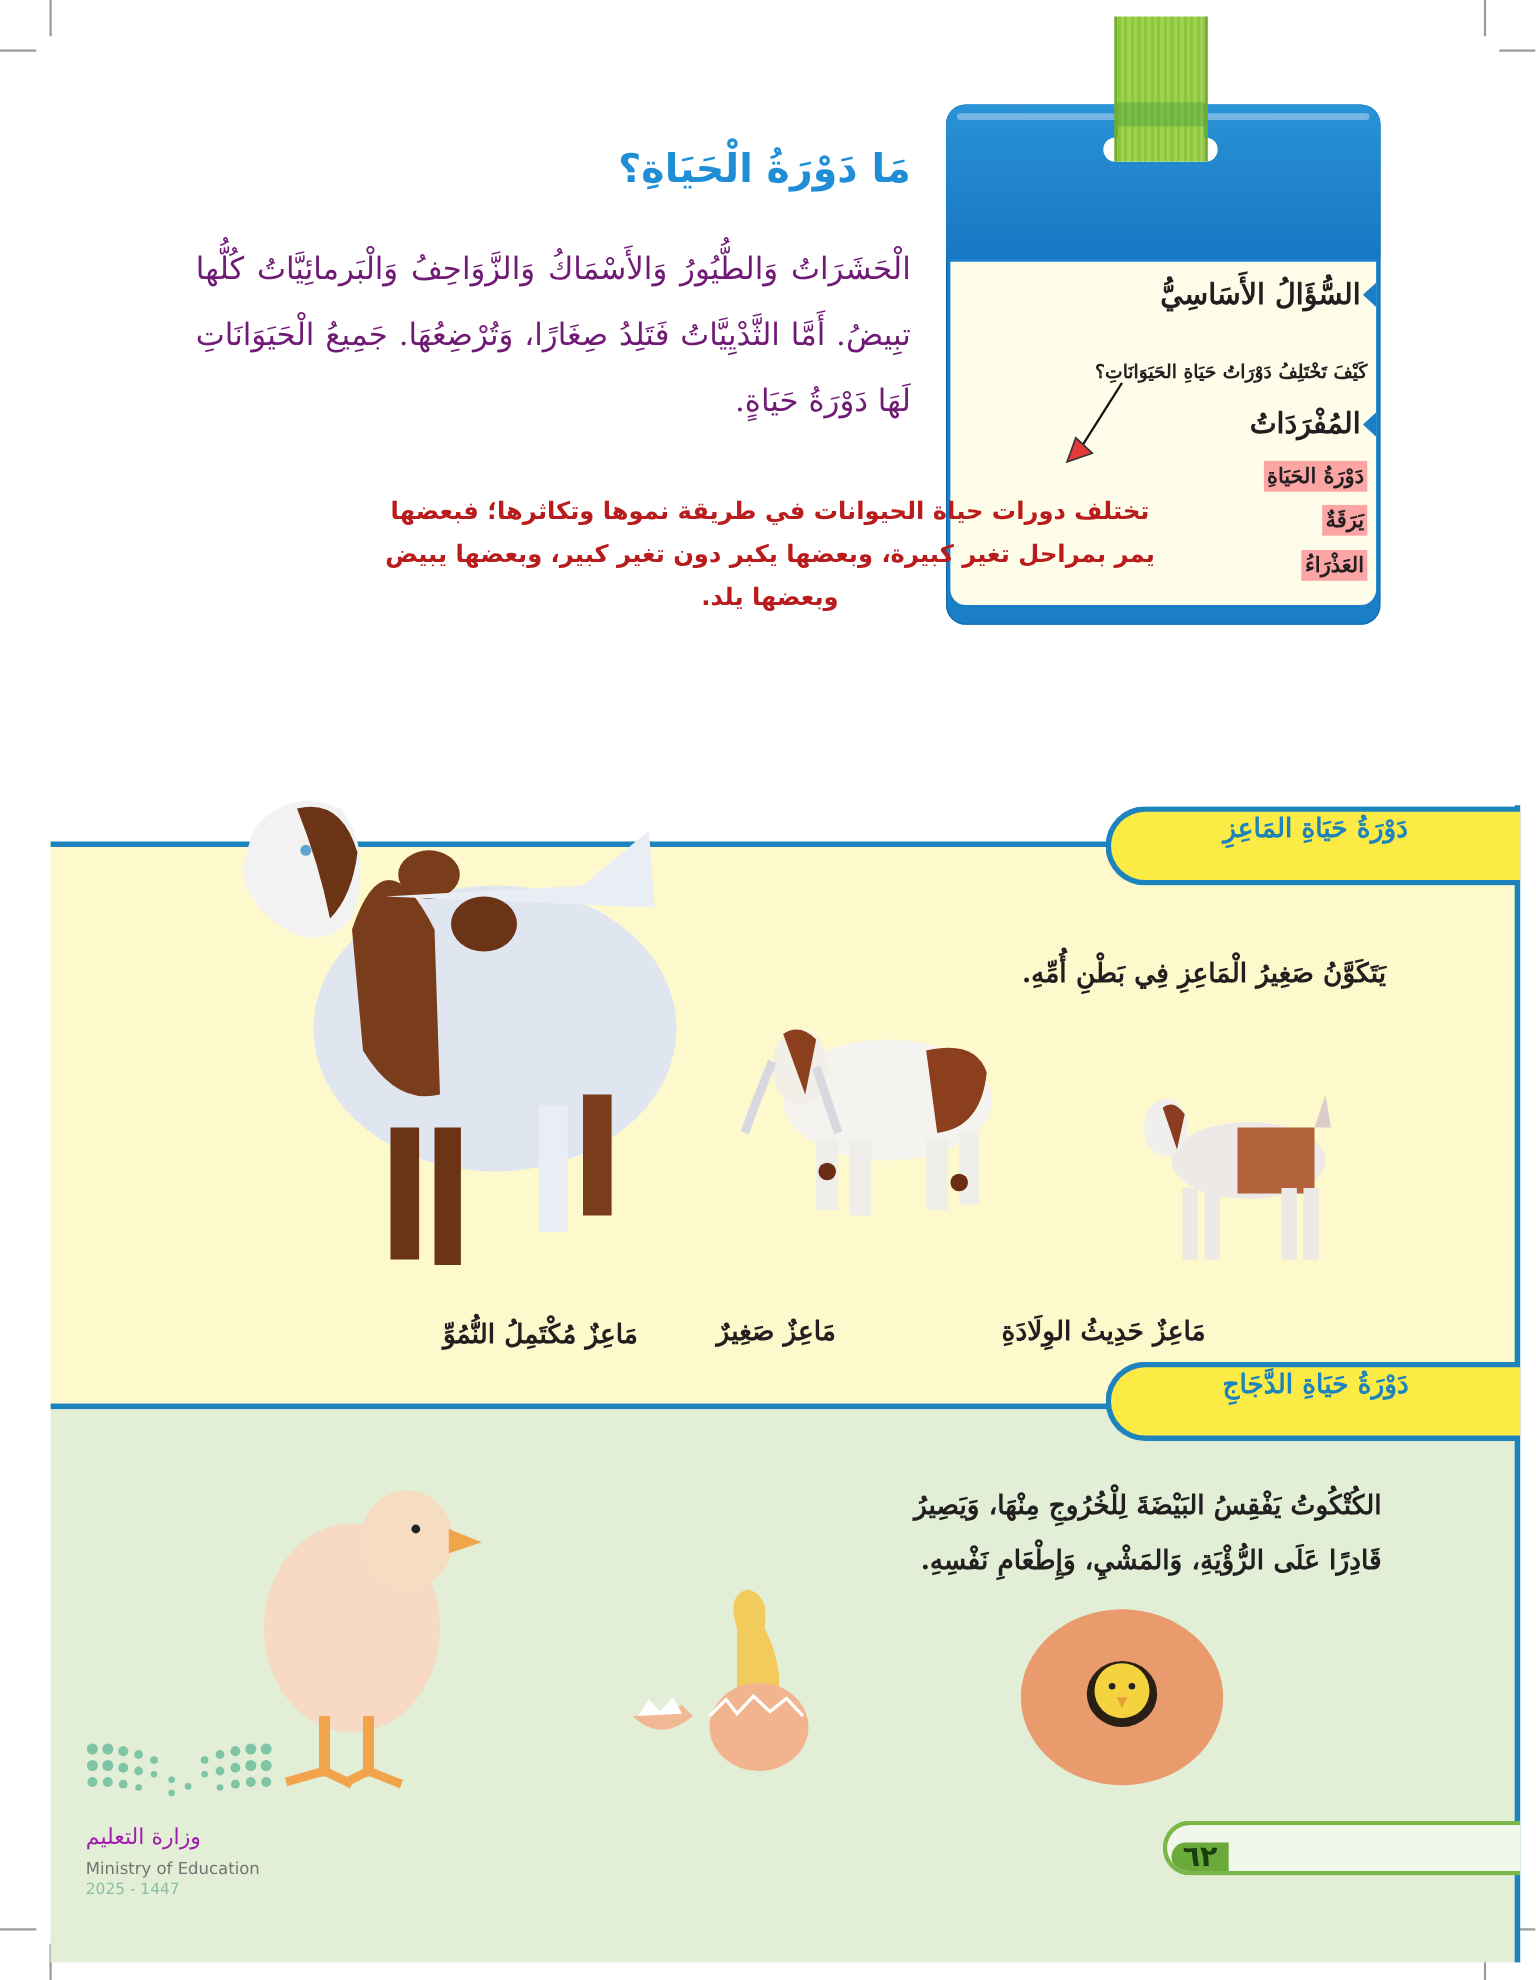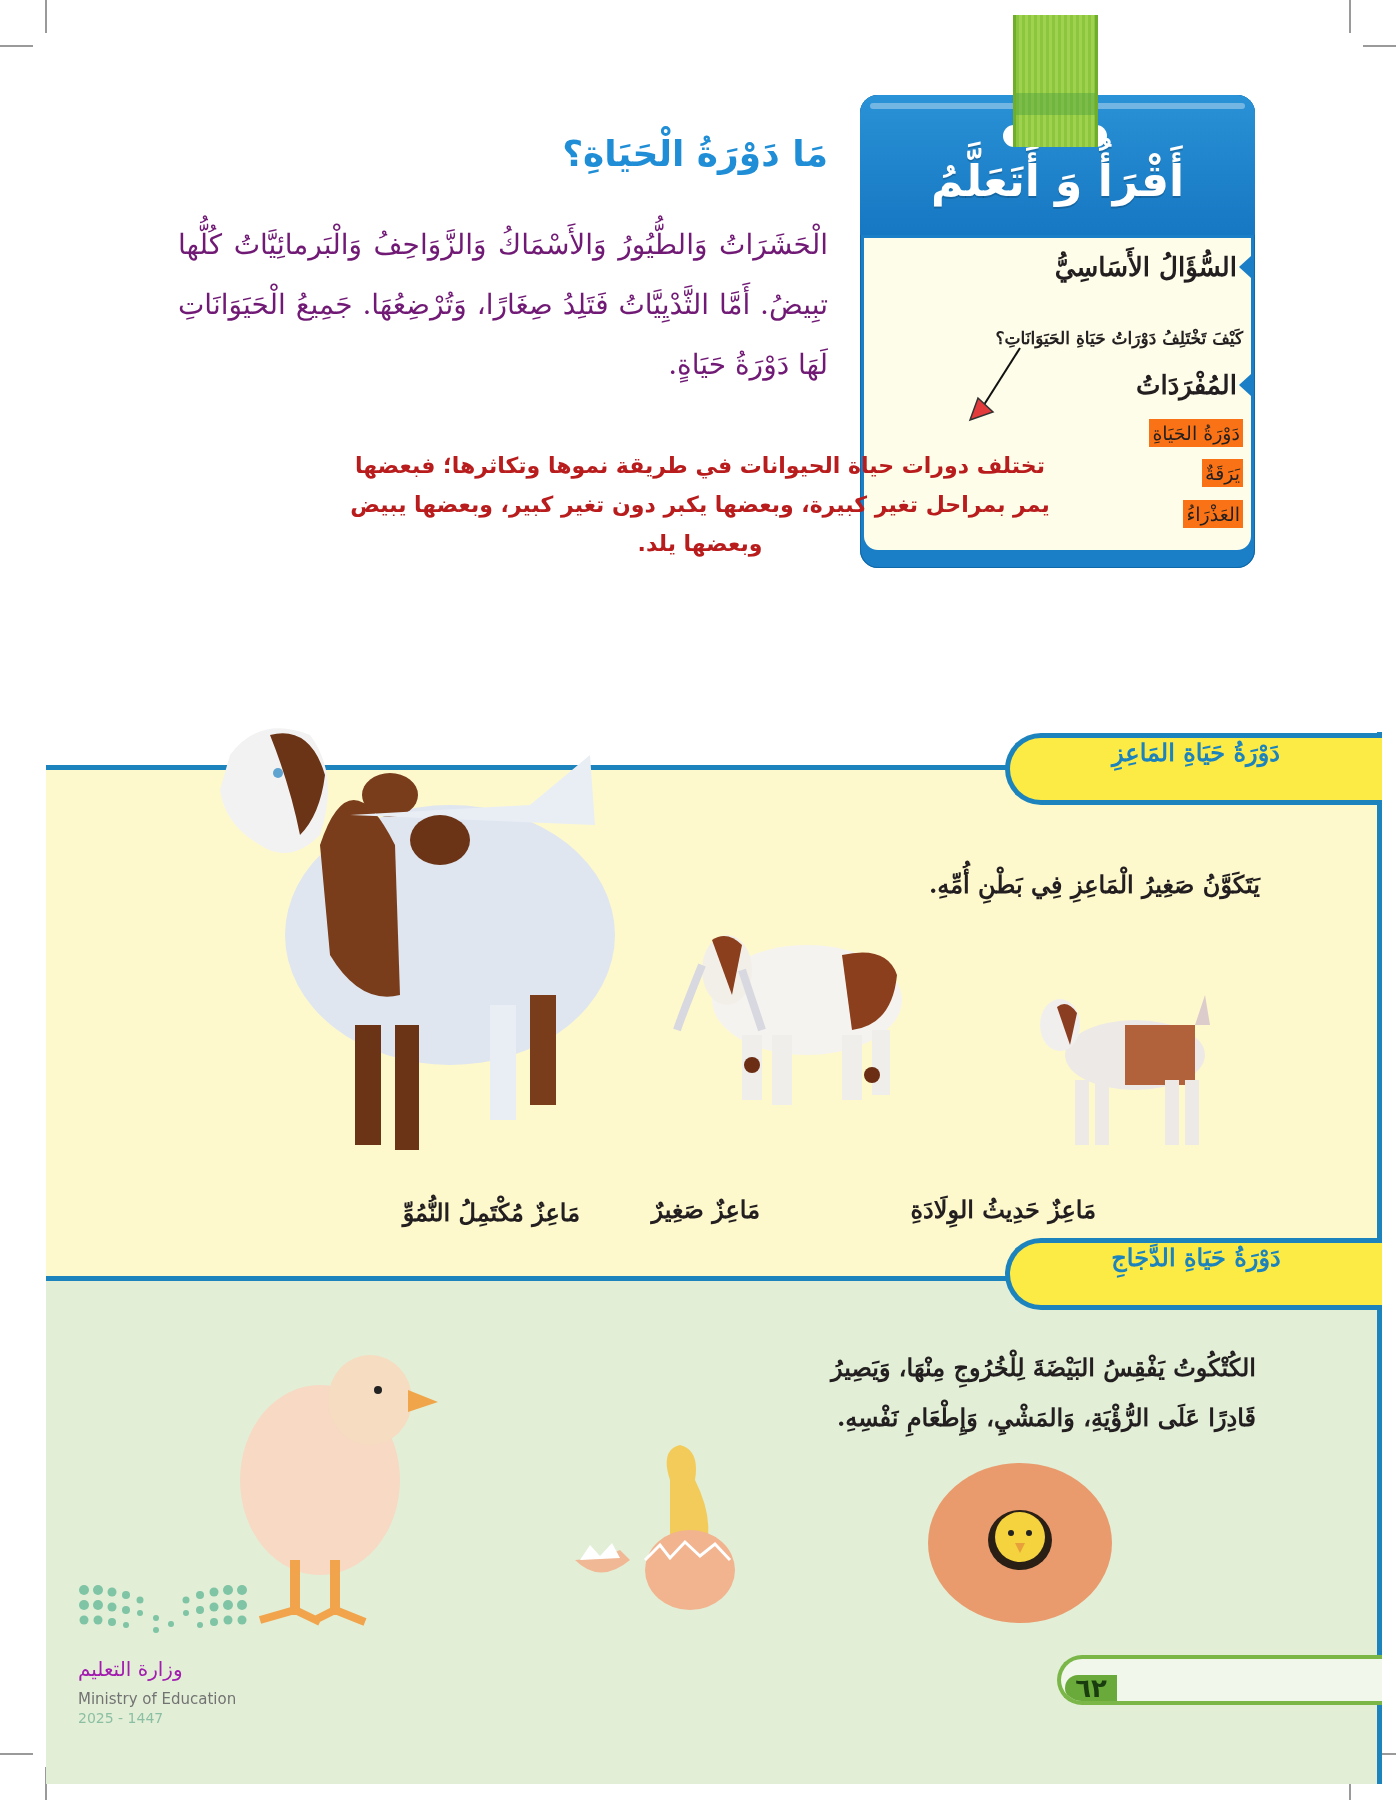--- a/index.html
+++ b/index.html
@@ -12,21 +12,21 @@
   .card { position: absolute; left: 860px; top: 95px; width: 395px; height: 473px; border-radius: 18px; background: #1a7fc7; box-shadow: inset 0 0 0 1px #0f68a8; }
   .card-head { position: absolute; left: 0; top: 0; width: 100%; height: 140px; border-radius: 18px 18px 0 0; background: linear-gradient(#2a92d6, #1677c2); }
   .card-head::before { content: ""; position: absolute; left: 10px; right: 10px; top: 8px; height: 6px; border-radius: 4px; background: rgba(255,255,255,0.35); }
   .card-slot { position: absolute; left: 143px; top: 30px; width: 104px; height: 22px; border-radius: 11px; background: #ffffff; }
   .card-title { position: absolute; left: 0; right: 0; top: 60px; text-align: center; color: #ffffff; font-family: "DejaVu Sans", sans-serif; font-weight: bold; font-size: 44px; direction: rtl; text-shadow: 0 2px 0 rgba(0,0,0,0.18); }
   .card-body { position: absolute; left: 4px; top: 143px; width: 387px; height: 312px; background: #fefde9; border-radius: 0 0 14px 14px; direction: rtl; }
   .sec-head { position: absolute; right: 0; display: flex; align-items: center; }
   .sec-marker { width: 0; height: 0; border-top: 11px solid transparent; border-bottom: 11px solid transparent; border-right: 12px solid #1a7fc7; margin-left: 2px; }
   .sec-label { font-weight: bold; font-size: 26px; color: #231f20; font-family: "DejaVu Serif", serif; }
   .question { position: absolute; right: 8px; top: 90px; font-size: 17px; font-weight: bold; color: #231f20; font-family: "DejaVu Serif", serif; white-space: nowrap; }
-  .vocab { position: absolute; right: 8px; background: #f97316; padding: 0 3px; font-size: 19px; font-weight: normal; color: #231f20; font-family: "DejaVu Serif", serif; line-height: 28px; margin-left: 39px; }
+  .vocab { position: absolute; right: 8px; background: #fca5a5; padding: 0 3px; font-size: 19px; font-weight: bold; color: #231f20; font-family: "DejaVu Serif", serif; line-height: 28px; margin-left: 39px; }
 
   .ribbon { position: absolute; left: 1013px; top: 15px; width: 85px; height: 132px; background: repeating-linear-gradient(90deg, #8cc63f 0 3px, #9fd24f 3px 6px); border-left: 3px solid #6fae2a; border-right: 3px solid #6fae2a; }
   .ribbon::after { content: ""; position: absolute; left: 0; right: 0; top: 78px; height: 22px; background: rgba(60,150,60,0.35); }
 
   .arrow-svg { position: absolute; left: 960px; top: 340px; width: 80px; height: 90px; }
 
   
   .intro-title { position: absolute; right: 568px; top: 133px; font-size: 36px; font-weight: bold; color: #1f8ed6; direction: rtl; font-family: "DejaVu Sans", sans-serif; }
   .intro-para { position: absolute; right: 568px; top: 215px; width: 650px; direction: rtl; text-align: justify; font-family: "DejaVu Serif", serif; font-size: 28px; line-height: 60px; color: #701a75; }
   .note { position: absolute; left: 340px; top: 446px; width: 720px; direction: rtl; text-align: center; font-family: "DejaVu Sans", sans-serif; font-weight: bold; font-size: 22px; line-height: 39px; color: #b91c1c; }
@@ -62,21 +62,20 @@
 <div class="crop" style="left:1349px;top:0;width:2px;height:33px;"></div>
 <div class="crop" style="left:1363px;top:45px;width:33px;height:2px;"></div>
 <div class="crop" style="left:0;top:1753px;width:33px;height:2px;"></div>
 <div class="crop" style="left:45px;top:1767px;width:2px;height:33px;"></div>
 <div class="crop" style="left:1363px;top:1753px;width:33px;height:2px;"></div>
 <div class="crop" style="left:1349px;top:1767px;width:2px;height:33px;"></div>
 
 <div class="card">
   <div class="card-head">
     <div class="card-slot"></div>
-    <div class="card-title">أَقْرَأُ وَ أَتَعَلَّمُ</div>
   </div>
   <div class="card-body">
     <div class="sec-head" style="top:14px;">
       <span class="sec-marker"></span>
       <span class="sec-label">السُّؤَالُ الأَسَاسِيُّ</span>
     </div>
     <div class="question">كَيْفَ تَخْتَلِفُ دَوْرَاتُ حَيَاةِ الحَيَوَانَاتِ؟</div>
     <div class="sec-head" style="top:132px;">
       <span class="sec-marker"></span>
       <span class="sec-label">المُفْرَدَاتُ</span>

